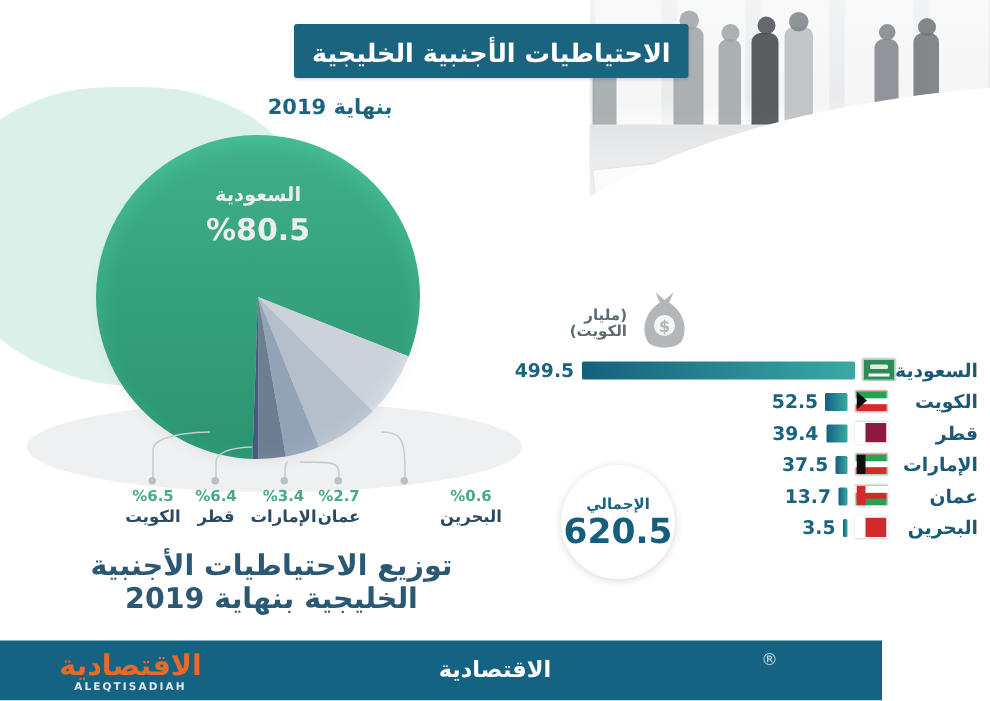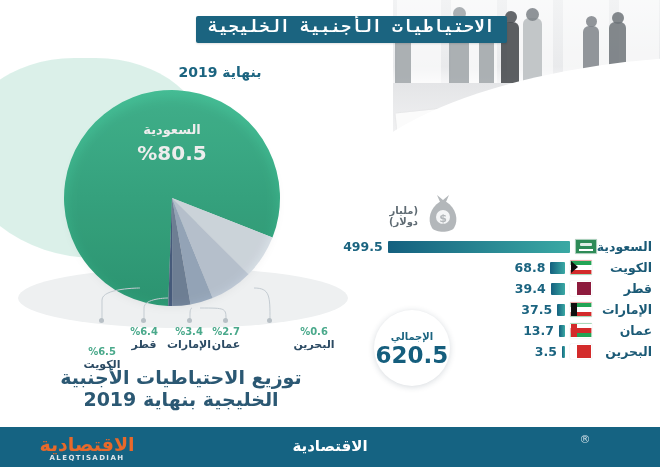--- a/index.html
+++ b/index.html
@@ -65,24 +65,23 @@
   }
   .grey-blob{
     position:absolute;left:18px;top:268px;width:330px;height:60px;
     background:#eef0f1;border-radius:50%;
   }
 
   
   .title-bar{
     position:absolute;left:196px;top:16px;
     background:#1b6480;
-    padding:0 12px 6px 12px;
+    padding:10px 12px 6px 12px;
     border-radius:2px;
     box-shadow:0 1px 2px rgba(0,0,0,.12);
-    font-family:Liberation Mono, monospace;
   }
   .title-bar span{
     color:#ffffff;font-size:17px;font-weight:bold;letter-spacing:.2px;
     direction:rtl;display:block;white-space:nowrap;
   }
   .subtitle{
     position:absolute;left:0;top:64px;width:440px;text-align:center;
     color:#1b6480;font-size:14px;font-weight:bold;direction:rtl;
   }
 
@@ -173,21 +172,21 @@
   }
   .total .t-lab{color:#1b6480;font-size:10px;font-weight:bold;direction:rtl;line-height:14px;}
   .total .t-val{color:#155e7d;font-size:23px;font-weight:bold;line-height:22px;}
   .total-shadow{
     position:absolute;left:430px;top:326px;width:60px;height:58px;
     background:#eceeef;border-radius:6px 40px 6px 6px;z-index:-1;
   }
 
   
   .footer{
-    position:absolute;left:0;bottom:0;width:660px;height:40px;
+    position:absolute;left:0;bottom:0;width:588px;height:40px;
     background:#156382;
   }
   .footer .logo{
     position:absolute;left:22px;top:7px;width:130px;text-align:center;
   }
   .footer .logo .ar{
     color:#e8692a;font-size:19px;font-weight:bold;direction:rtl;line-height:20px;
     letter-spacing:-0.5px;
   }
   .footer .logo .en{
@@ -290,21 +289,21 @@
       <path d="M214,2 C230,2 230,10 230,34" stroke="#c3cbd1" stroke-width="1" fill="none"></path>
     </svg>
   </div>
 
   <div class="dot" style="left:99px;top:318px;"></div>
   <div class="dot" style="left:141px;top:318px;"></div>
   <div class="dot" style="left:187px;top:318px;"></div>
   <div class="dot" style="left:223px;top:318px;"></div>
   <div class="dot" style="left:267px;top:318px;"></div>
 
-  <div class="slice-label" style="left:74px;top:325px;margin-top:20px;">
+  <div class="slice-label" style="left:74px;top:325px;">
     <span class="pct">%6.5</span>
     <span class="nm">الكويت</span>
   </div>
   <div class="slice-label" style="left:116px;top:325px;">
     <span class="pct">%6.4</span>
     <span class="nm">قطر</span>
   </div>
   <div class="slice-label" style="left:161px;top:325px;">
     <span class="pct">%3.4</span>
     <span class="nm">الإمارات</span>
@@ -313,39 +312,39 @@
     <span class="pct">%2.7</span>
     <span class="nm">عمان</span>
   </div>
   <div class="slice-label" style="left:242px;top:325px;margin-left:44px;">
     <span class="pct">%0.6</span>
     <span class="nm">البحرين</span>
   </div>
 
   <div class="caption">توزيع الاحتياطيات الأجنبية الخليجية بنهاية 2019</div>
 
-  <div class="unit">(مليار دولار)</div>
+  <div class="unit">(مليار الكويت)</div>
   <div class="bag">
     <svg width="38" height="42" viewBox="0 0 38 42">
       <path d="M13 3 L19 8 L25 3 L22 10 L16 10 Z" fill="#b3b7ba"></path>
       <path d="M15.5 10 C6 16, 3 28, 8 36 C12 41, 26 41, 30 36 C35 28, 32 16, 22.5 10 Z" fill="#b3b7ba"></path>
       <circle cx="19" cy="25" r="7" fill="#f4f5f6"></circle>
       <text x="19" y="29.5" font-size="11" font-weight="bold" fill="#b3b7ba" text-anchor="middle" font-family="DejaVu Sans, sans-serif">$</text>
     </svg>
   </div>
 
   <div class="bars" id="bars-host">
       <div class="brow">
         <div class="bval">499.5</div>
         <div class="bar" style="width: 182px;"></div>
         <div class="flag f-sa"></div>
         <div class="bname">السعودية</div>
       </div>
       <div class="brow">
-        <div class="bval">68.8</div>
+        <div class="bval">52.5</div>
         <div class="bar" style="width: 14.6px;"></div>
         <div class="flag f-kw"></div>
         <div class="bname">الكويت</div>
       </div>
       <div class="brow">
         <div class="bval">39.4</div>
         <div class="bar" style="width: 14.4px;"></div>
         <div class="flag f-qa"></div>
         <div class="bname">قطر</div>
       </div>

